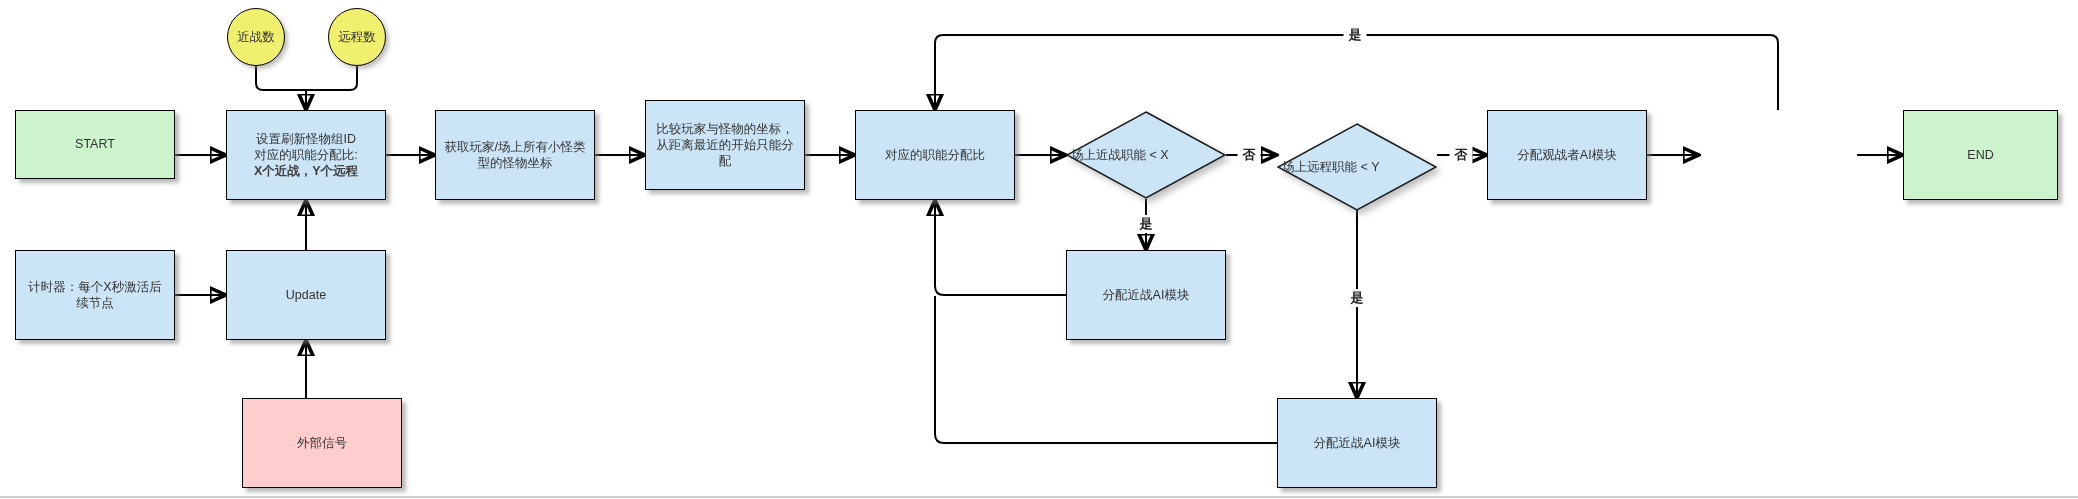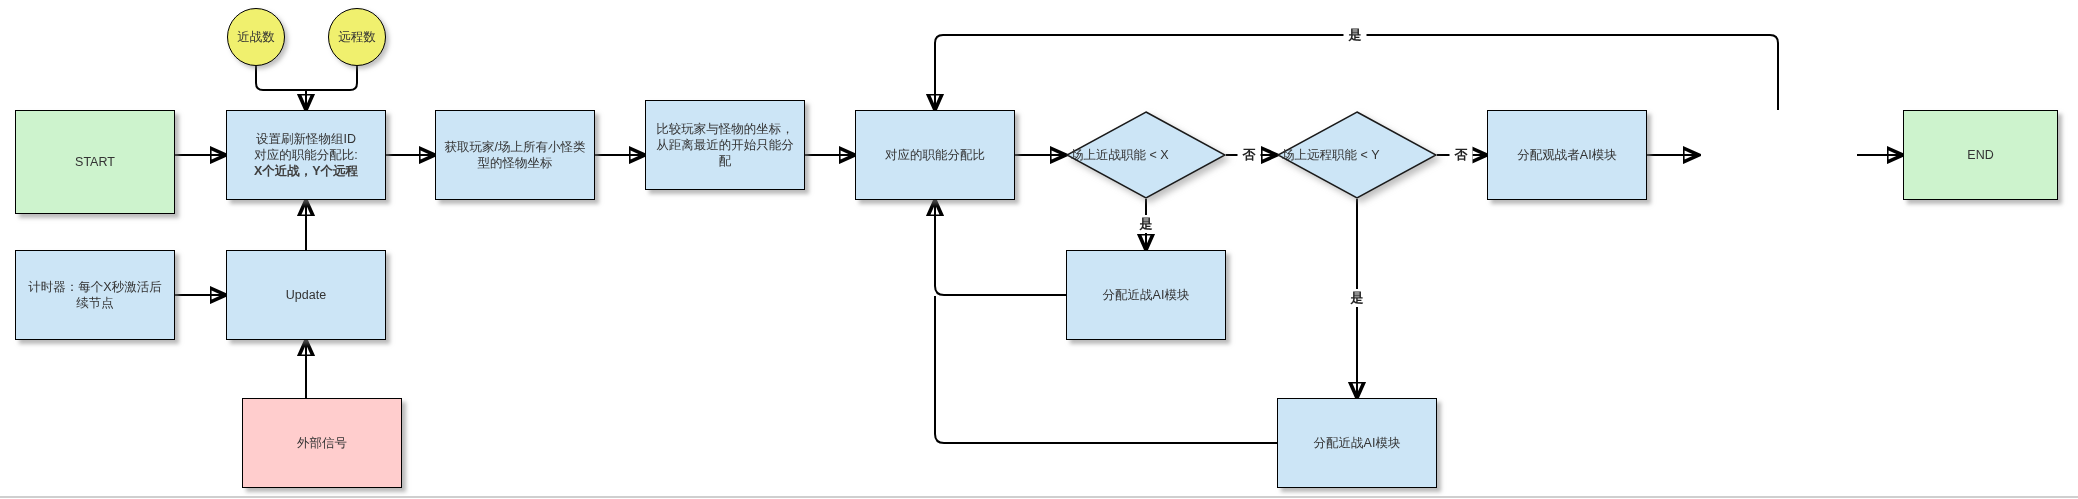--- a/index.html
+++ b/index.html
@@ -85,21 +85,21 @@
     <path d="M 1778 110 L 1778 43 Q 1778 35 1770 35 L 943 35 Q 935 35 935 43 L 935 110" marker-end="url(#arr)"></path>
     <path d="M 1146 199 L 1146 250" marker-end="url(#arr)"></path>
     <path d="M 1066 295 L 944 295 Q 935 295 935 286 L 935 200" marker-end="url(#arr)"></path>
     <path d="M 1277 443 L 944 443 Q 935 443 935 434 L 935 296"></path>
     <path d="M 1357 199 L 1357 398" marker-end="url(#arr)"></path>
     <path d="M 175 295 L 226 295" marker-end="url(#arr)"></path>
     <path d="M 306 250 L 306 200" marker-end="url(#arr)"></path>
     <path d="M 306 398 L 306 340" marker-end="url(#arr)"></path>
   </svg>
 
-  <div class="node rect green" style="left:15px;top:110px;width:160px;height:104px;">
+  <div class="node rect green" style="left:15px;top:110px;width:160px;height:69px;">
     <span>START</span>
   </div>
   <div class="node rect green" style="left:1903px;top:110px;width:155px;height:90px;">
     <span>END</span>
   </div>
 
   <div class="node circle" style="left:227px;top:8px;width:58px;height:58px;">
     <span>近战数</span>
   </div>
   <div class="node circle" style="left:328px;top:8px;width:58px;height:58px;">
@@ -125,21 +125,21 @@
   <div class="node rect blue" style="left:1487px;top:110px;width:160px;height:90px;">
     <span>分配观战者AI模块</span>
   </div>
 
   <div class="node diamond" style="left:1066px;top:111px;width:160px;height:88px;">
     <svg width="160" height="88" viewBox="0 0 160 88">
       <polygon points="80,1 159,44 80,87 1,44"></polygon>
     </svg>
     <div class="dlabel">场上近战职能 &lt; X</div>
   </div>
-  <div class="node diamond" style="left:1277px;top:111px;width:160px;height:88px;">
+  <div class="node diamond" style="left:1277px;top:123px;width:160px;height:88px;">
     <svg width="160" height="88" viewBox="0 0 160 88">
       <polygon points="80,1 159,44 80,87 1,44"></polygon>
     </svg>
     <div class="dlabel">场上远程职能 &lt; Y</div>
   </div>
 
   <div class="node rect blue" style="left:15px;top:250px;width:160px;height:90px;">
     <span>计时器：每个X秒激活后续节点</span>
   </div>
   <div class="node rect blue" style="left:226px;top:250px;width:160px;height:90px;">

